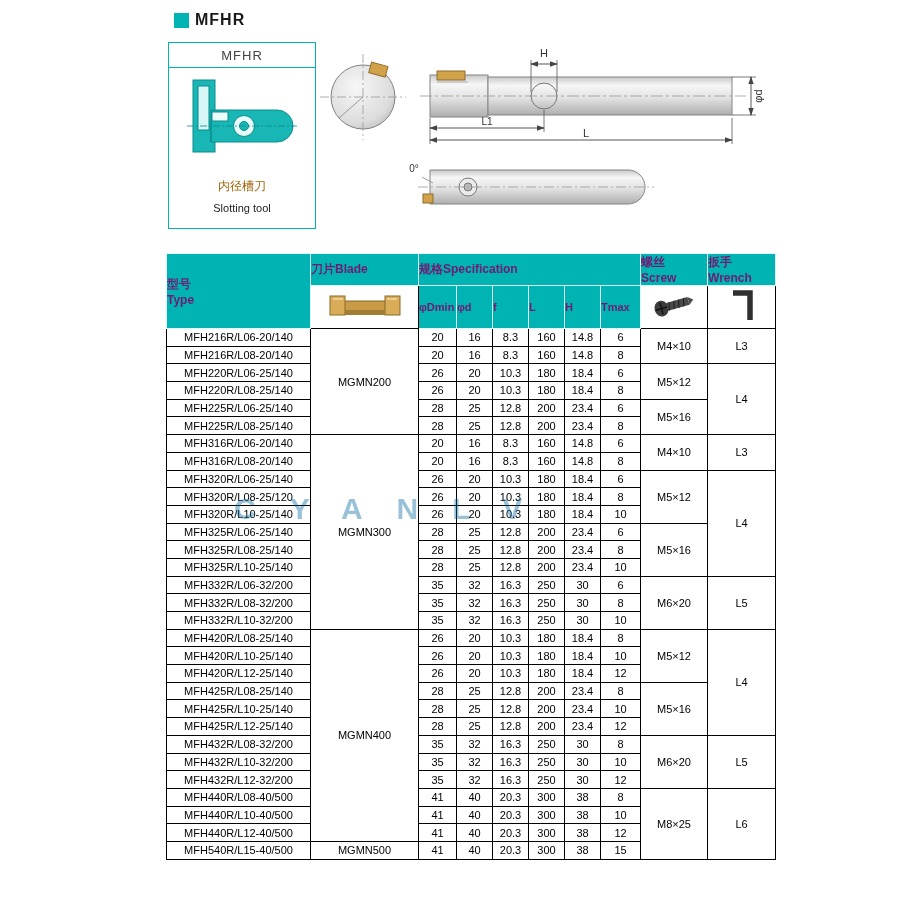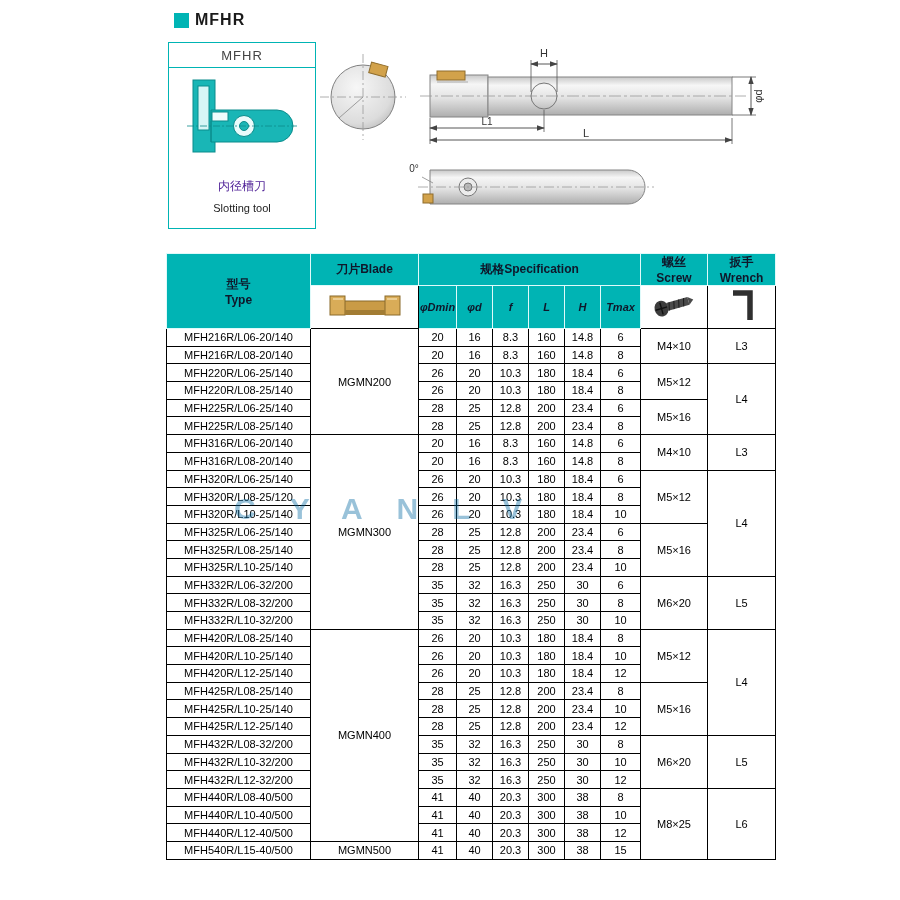--- a/index.html
+++ b/index.html
@@ -12,40 +12,40 @@
   .title-row { position:absolute; left:174px; top:11px; display:flex; align-items:center; gap:6px; }
   .title-bullet { width:15px; height:15px; background:#00b4b4; }
   .title-text { font-size:16px; font-weight:bold; color:#1a1a1a; letter-spacing:1px; }
 
   
   .card { position:absolute; left:168px; top:42px; width:148px; height:187px; border:1px solid #00b4b4; background:#fff;
           display:flex; flex-direction:column; align-items:center; }
   .card-title { width:100%; text-align:center; font-size:13px; color:#444; letter-spacing:1px; padding:5px 0 4px 0;
                 border-bottom:1px solid #00b4b4; }
   .card-diagram { margin-top:4px; }
-  .card-caption-cn { font-size:12px; color:#4c1d95; margin-top:2px; }
+  .card-caption-cn { font-size:12px; color:#a16207; margin-top:2px; }
   .card-caption-en { font-size:11px; color:#222; margin-top:7px; }
 
   
   .drawings { position:absolute; left:318px; top:46px; }
   .dim-text { font-size:11px; fill:#333; }
   .dim-text-sm { font-size:10px; fill:#333; }
 
   
   .watermark { position:absolute; left:234px; top:492px; width:560px; font-size:30px; font-weight:bold;
                color:#0369a1; opacity:0.40; letter-spacing:34px; z-index:5; pointer-events:none; }
 
   
   .table-wrap { position:absolute; left:166px; top:253px; width:609px; }
   table { border-collapse:collapse; table-layout:fixed; width:609px; }
   th, td { border:1px solid #000; overflow:hidden; white-space:nowrap; }
-  .th-teal { background:#00b4b4; color:#0f172a; font-weight:bold; font-size:12px; border:1px solid #dffafa; text-align:center; }
+  .th-teal { background:#00b4b4; color:#701a75; font-weight:bold; font-size:12px; border:1px solid #dffafa; text-align:left; }
   .h1 th { height:28px; }
   .h2 th { height:41px; }
-  .th-teal.sub { font-size:11px;font-style:italic; }
+  .th-teal.sub { font-size:11px; }
   .icon-cell { background:#fff; text-align:center; vertical-align:middle; border:1px solid #000; }
   tbody td { height:17.7px; font-size:11px; text-align:center; vertical-align:middle; background:#fff; }
   td.type-cell { font-size:11px;margin-top:16px; }
   td.blade-cell, td.screw-cell, td.wrench-cell { font-size:11px; }
 </style>
 </head>
 <body>
 
 <div class="page">
 

